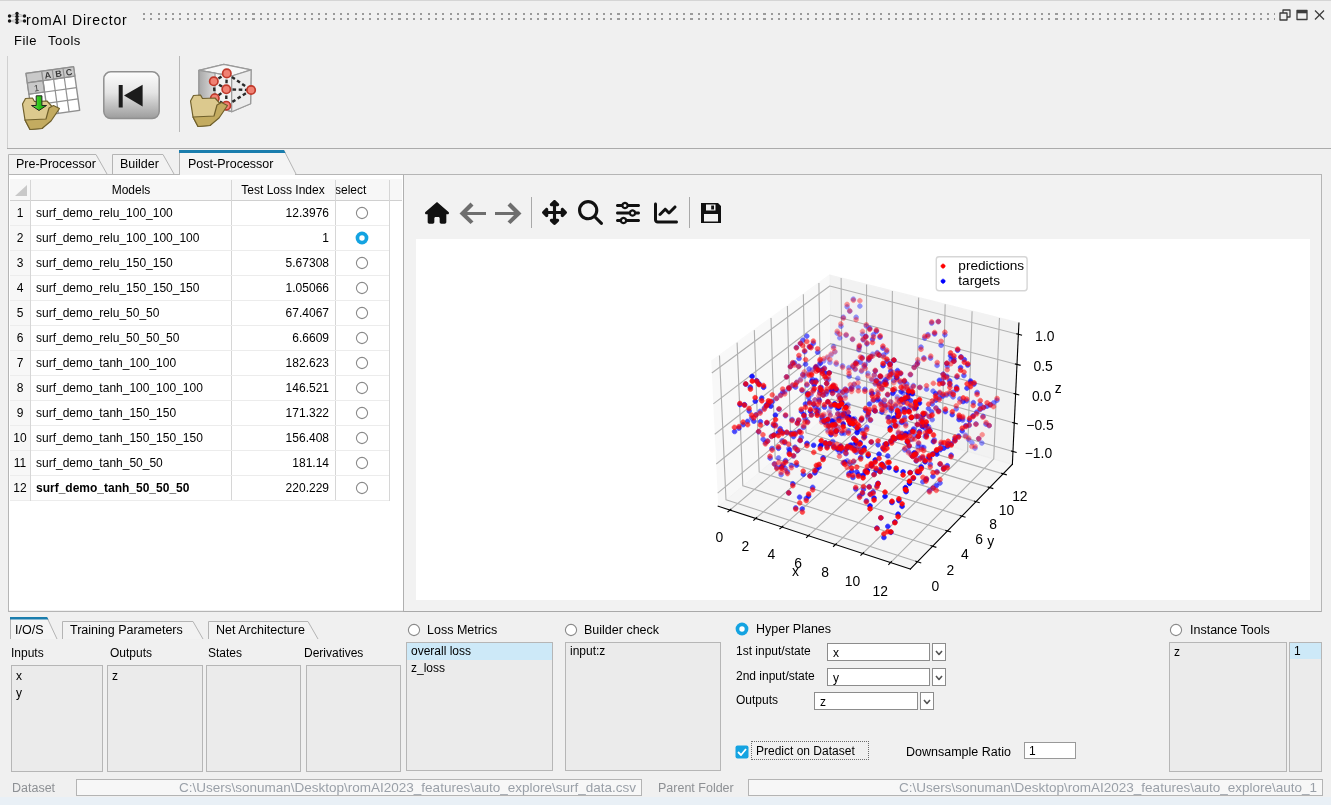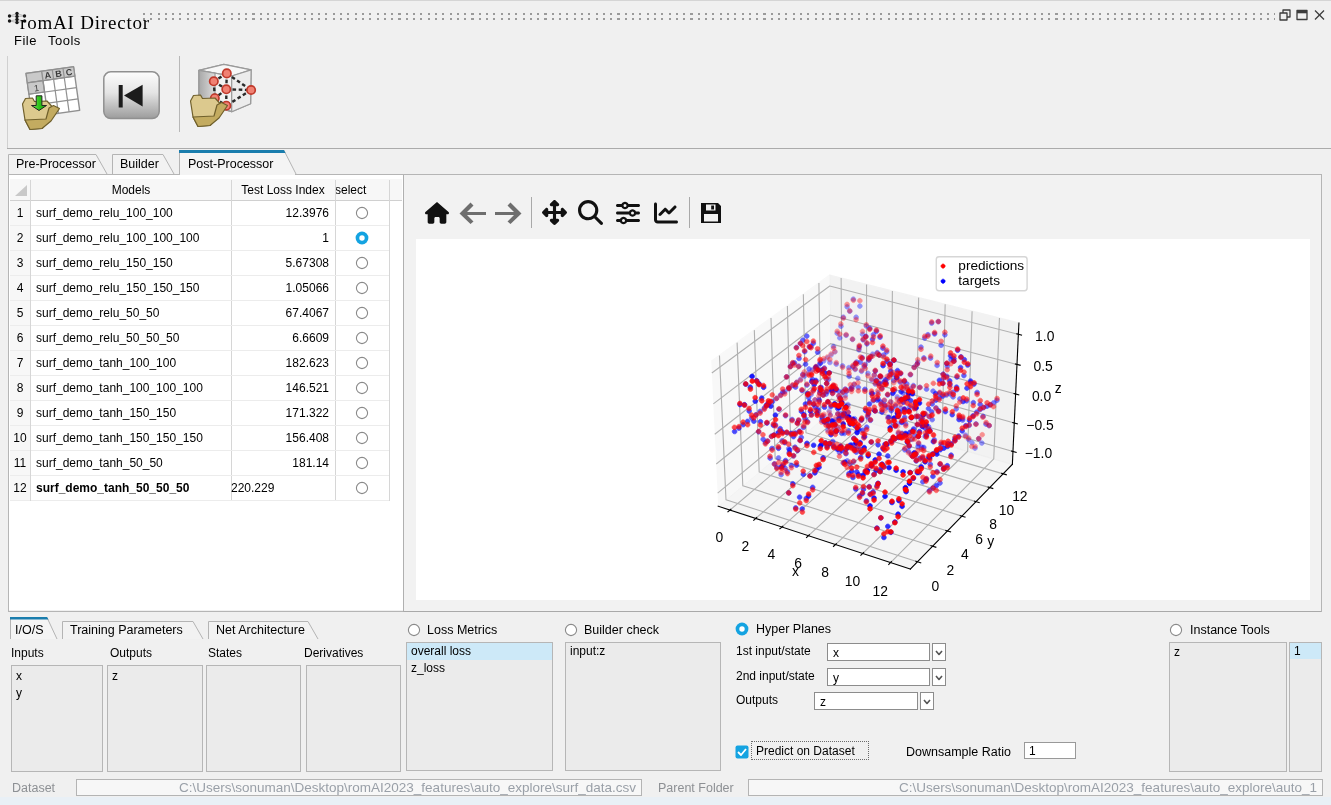--- a/index.html
+++ b/index.html
@@ -25,21 +25,21 @@
     <circle cx="10" cy="3.5" r="1.7"></circle>
       <circle cx="10" cy="6.4" r="1.7"></circle>
       <circle cx="10" cy="9.5" r="1.7"></circle>
       <circle cx="10" cy="12.5" r="1.7"></circle>
     <circle cx="2.5" cy="6" r="1.7"></circle>
       <circle cx="2.5" cy="11" r="1.7"></circle>
     <circle cx="17.5" cy="6" r="1.7"></circle>
       <circle cx="17.5" cy="11" r="1.7"></circle>
   </g>
 </svg>
-<div class="abs" style="left:20px;top:12px;font-size:19px;letter-spacing:0.8px;font-family:Liberation Serif, serif;">romAI Director</div>
+<div class="abs" style="left:26px;top:12px;font-size:14px;letter-spacing:0.8px;">romAI Director</div>
 <div class="abs" style="left:143px;top:13px;width:1132px;height:2px;background-image:repeating-linear-gradient(to right,#9a9a9a 0 2px,transparent 2px 7.3px);"></div>
 <div class="abs" style="left:143px;top:18px;width:1132px;height:2px;background-image:repeating-linear-gradient(to right,#9a9a9a 0 2px,transparent 2px 7.3px);"></div>
 <svg class="abs" style="left:1279px;top:9px" width="46" height="13" viewBox="0 0 46 13">
   <g fill="none" stroke="#3c3c3c" stroke-width="1.3">
     <rect x="4" y="1" width="7" height="7"></rect>
       <rect x="1" y="4" width="7" height="7" fill="#f0f0f0"></rect>
     <rect x="18" y="1.5" width="10" height="9"></rect>
       <line x1="18" y1="3" x2="28" y2="3" stroke-width="2.6"></line>
     <line x1="36" y1="1.5" x2="45" y2="10.5"></line>
       <line x1="45" y1="1.5" x2="36" y2="10.5"></line>
@@ -227,21 +227,21 @@
   </svg>
 <div class="abs" style="left:10px;top:451px;width:20px;height:24px;line-height:24px;text-align:center;border-bottom:1px solid #ececec;background:#f7f7f7;">11</div>
 <div class="abs" style="left:36px;top:451px;height:24px;line-height:24px;">surf_demo_tanh_50_50</div>
 <div class="abs" style="left:231px;top:451px;width:98px;height:24px;line-height:24px;text-align:right;">181.14</div>
 <div class="abs" style="left:31px;top:475px;width:358px;height:1px;background:#ececec;"></div>
 <svg class="abs" style="left:355px;top:456px" width="14" height="14">
     <circle cx="7" cy="7" r="5.6" fill="#fff" stroke="#8a8a8a" stroke-width="1.1"></circle>
   </svg>
 <div class="abs" style="left:10px;top:476px;width:20px;height:24px;line-height:24px;text-align:center;border-bottom:1px solid #ececec;background:#f7f7f7;">12</div>
 <div class="abs" style="left:36px;top:476px;height:24px;line-height:24px;font-weight:bold;">surf_demo_tanh_50_50_50</div>
-<div class="abs" style="left:231px;top:476px;width:98px;height:24px;line-height:24px;text-align:left;">220.229</div>
+<div class="abs" style="left:231px;top:476px;width:98px;height:24px;line-height:24px;text-align:right;">220.229</div>
 <div class="abs" style="left:31px;top:500px;width:358px;height:1px;background:#ececec;"></div>
 <svg class="abs" style="left:355px;top:481px" width="14" height="14">
     <circle cx="7" cy="7" r="5.6" fill="#fff" stroke="#8a8a8a" stroke-width="1.1"></circle>
   </svg>
 
 <div class="abs" style="left:403px;top:175px;width:918px;height:437px;background:#f2f2f2;border-left:1px solid #b0b0b0;border-bottom:1px solid #a9a9a9;box-sizing:border-box;"></div>
 <svg class="abs" style="left:425px;top:201px" width="24" height="24" viewBox="0 0 576 512">
     <path fill="#111" d="M575.8 255.5c0 18-15 32.1-32 32.1l-32 0 .7 160.2c0 2.7-.2 5.4-.5 8.1l0 16.2c0 22.1-17.9 40-40 40l-16 0c-1.1 0-2.2 0-3.3-.1c-1.4 .1-2.8 .1-4.2 .1L416 512l-24 0c-22.1 0-40-17.9-40-40l0-24 0-64c0-17.7-14.3-32-32-32l-64 0c-17.7 0-32 14.3-32 32l0 64 0 24c0 22.1-17.9 40-40 40l-24 0-31.9 0c-1.5 0-3-.1-4.5-.2c-1.2 .1-2.4 .2-3.6 .2l-16 0c-22.1 0-40-17.9-40-40l0-112c0-.9 0-1.9 .1-2.8l0-69.7-32 0c-18 0-32-14-32-32.1c0-9 3-17 10-24L266.4 8c7-7 15-8 22-8s15 2 21 7L564.8 231.5c8 7 12 15 11 24z"></path>
   </svg>
 <svg class="abs" style="left:459px;top:202px" width="28" height="22" viewBox="0 0 28 22">

